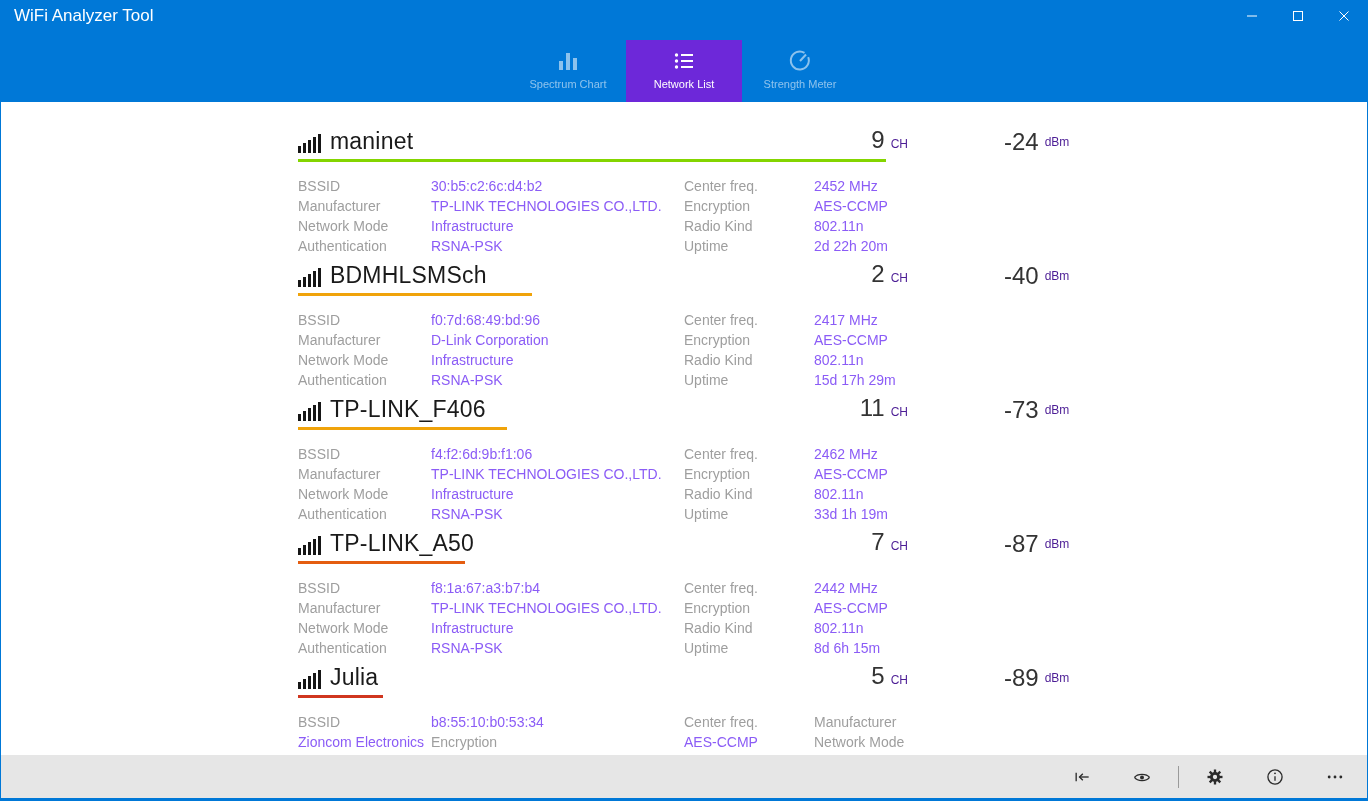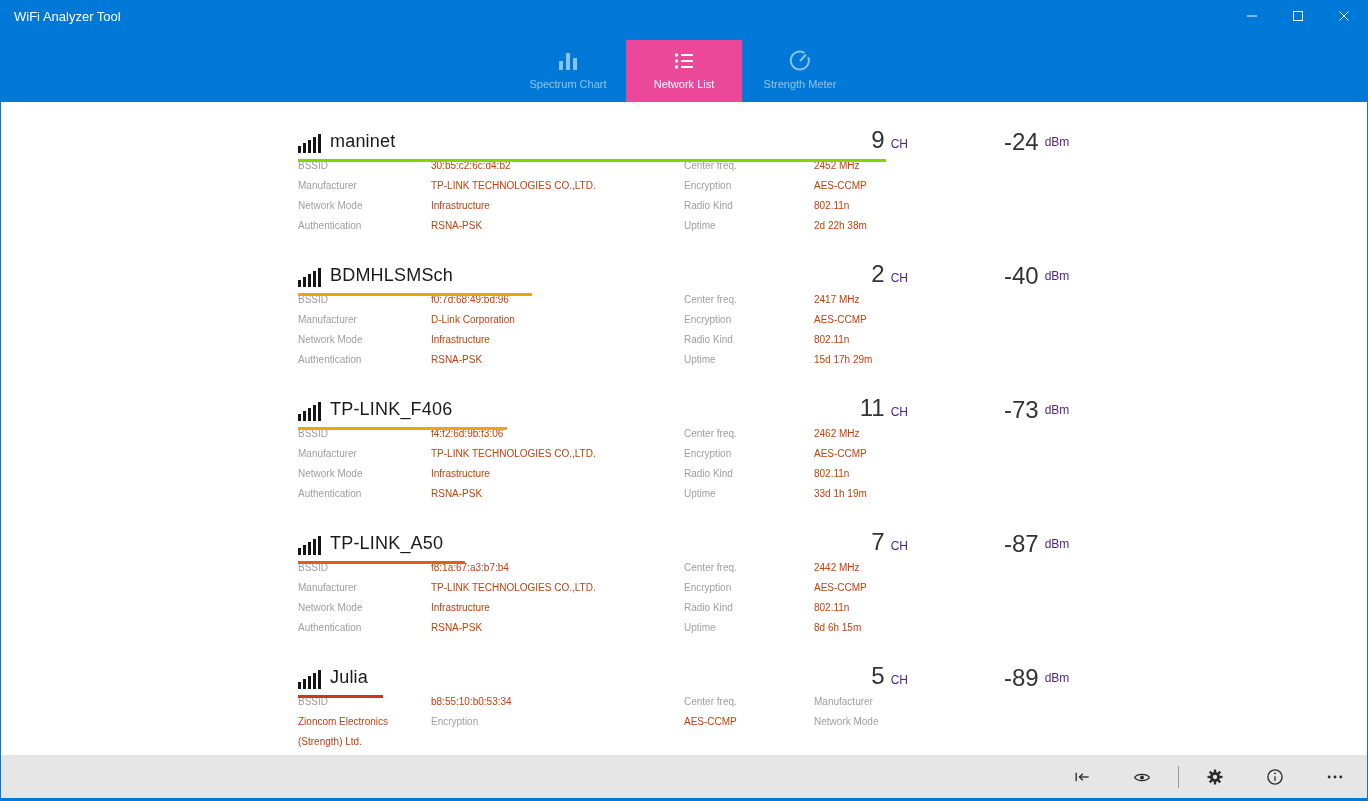--- a/index.html
+++ b/index.html
@@ -3,51 +3,51 @@
 <meta charset="utf-8">
 <style>
   * { margin:0; padding:0; box-sizing:border-box; }
   html,body { width:1368px; height:801px; overflow:hidden; }
   body { font-family:"Liberation Sans", sans-serif; background:#ffffff; }
 
   .window { width:1368px; height:801px; border-left:1px solid #0078d7; border-right:1px solid #0078d7; border-bottom:3px solid #0078d7; display:flex; flex-direction:column; }
 
   
   .titlebar { height:32px; background:#0078d7; display:flex; align-items:center; flex:none; }
-  .titlebar .title { color:#ffffff; font-size:13px; padding-left:13px; flex:1; }
+  .titlebar .title { color:#ffffff; font-size:17px; padding-left:13px; flex:1; }
   .win-btn { width:46px; height:32px; display:flex; align-items:center; justify-content:center; cursor:pointer; background:none; border:none; color:#fff; }
   .win-btn svg { display:block; }
 
   
   .navbar { height:70px; background:#0078d7; display:flex; justify-content:center; align-items:flex-end; flex:none; }
   .tab { width:116px; height:62px; display:flex; flex-direction:column; align-items:center; padding-top:9px; color:rgba(255,255,255,0.55); cursor:pointer; }
-  .tab.selected { background:#ec4899; color:#ffffff; }
+  .tab.selected { background:#6d28d9; color:#ffffff; }
   .tab .icon { width:24px; height:24px; }
   .tab .icon svg { width:24px; height:24px; display:block; }
   .tab .label { font-size:11px; margin-top:5px; white-space:nowrap; }
 
   
   .content { height:653px; overflow:hidden; padding-top:16px; flex:none; background:#fff; }
   .entry { height:134px; padding:6px 0 0 297px; position:relative; }
   .header { position:relative; height:32px; }
   .title-group { display:flex; align-items:flex-end; gap:9px; height:32px; }
   .sig { display:flex; align-items:flex-end; gap:2px; height:19px; margin-bottom:3px; }
   .sig i { width:3px; background:#161616; display:block; }
   .sig i:nth-child(1){height:7px} .sig i:nth-child(2){height:10px}
   .sig i:nth-child(3){height:13px} .sig i:nth-child(4){height:16px}
   .sig i:nth-child(5){height:19px}
-  .net-name { font-size:18px; color:#1a1a1a; line-height:30px; white-space:nowrap; letter-spacing:0.2px; }
+  .net-name { font-size:23px; color:#1a1a1a; line-height:30px; white-space:nowrap; letter-spacing:0.2px; }
   .underline { position:absolute; left:0; top:35px; height:3px; background:#ccc; }
   .ch-block { position:absolute; left:420px; top:2px; width:190px; display:flex; justify-content:flex-end; align-items:baseline; gap:6px; }
   .dbm-block { position:absolute; left:706px; top:4px; display:flex; align-items:center; gap:6px; }
   .big-num { font-size:24px; color:#333333; }
   .unit { font-size:12px; color:#4c1d95; }
-  .details { margin-top:0; display:grid; grid-template-columns:133px 253px 130px auto; font-size:10px; line-height:20px; }
+  .details { margin-top:20px; display:grid; grid-template-columns:133px 253px 130px auto; font-size:14px; line-height:20px; }
   .lbl { color:#9e9e9e; }
-  .val { color:#c2410c; }
+  .val { color:#8b5cf6; }
 
   
   .bottombar { height:43px; background:#e6e6e6; display:flex; align-items:center; justify-content:flex-end; padding-right:8px; flex:none; }
   .bb-btn { width:48px; height:43px; display:flex; align-items:center; justify-content:center; color:#2b2b2b; margin-left:12px; background:none; border:none; cursor:pointer; }
   .bb-btn svg { width:20px; height:20px; display:block; }
   .bb-divider { width:1px; height:22px; background:#9a9a9a; margin-left:12px; }
 </style>
 </head>
 <body>
 
@@ -141,21 +141,21 @@
         <span class="val">TP-LINK TECHNOLOGIES CO.,LTD.</span>
         <span class="lbl">Encryption</span>
         <span class="val">AES-CCMP</span>
         <span class="lbl">Network Mode</span>
         <span class="val">Infrastructure</span>
         <span class="lbl">Radio Kind</span>
         <span class="val">802.11n</span>
         <span class="lbl">Authentication</span>
         <span class="val">RSNA-PSK</span>
         <span class="lbl">Uptime</span>
-        <span class="val">2d 22h 38m</span>
+        <span class="val">2d 22h 20m</span>
       </div>
     </section>
 
     <section class="entry">
       <div class="header">
         <div class="title-group">
           <span class="sig">
               <i></i>
               <i></i>
               <i></i>
@@ -211,21 +211,21 @@
           <span class="big-num">11</span>
           <span class="unit">CH</span>
         </div>
         <div class="dbm-block">
           <span class="big-num">-73</span>
           <span class="unit">dBm</span>
         </div>
       </div>
       <div class="details">
         <span class="lbl">BSSID</span>
-        <span class="val">f4:f2:6d:9b:f3:06</span>
+        <span class="val">f4:f2:6d:9b:f1:06</span>
         <span class="lbl">Center freq.</span>
         <span class="val">2462 MHz</span>
         <span class="lbl">Manufacturer</span>
         <span class="val">TP-LINK TECHNOLOGIES CO.,LTD.</span>
         <span class="lbl">Encryption</span>
         <span class="val">AES-CCMP</span>
         <span class="lbl">Network Mode</span>
         <span class="val">Infrastructure</span>
         <span class="lbl">Radio Kind</span>
         <span class="val">802.11n</span>

